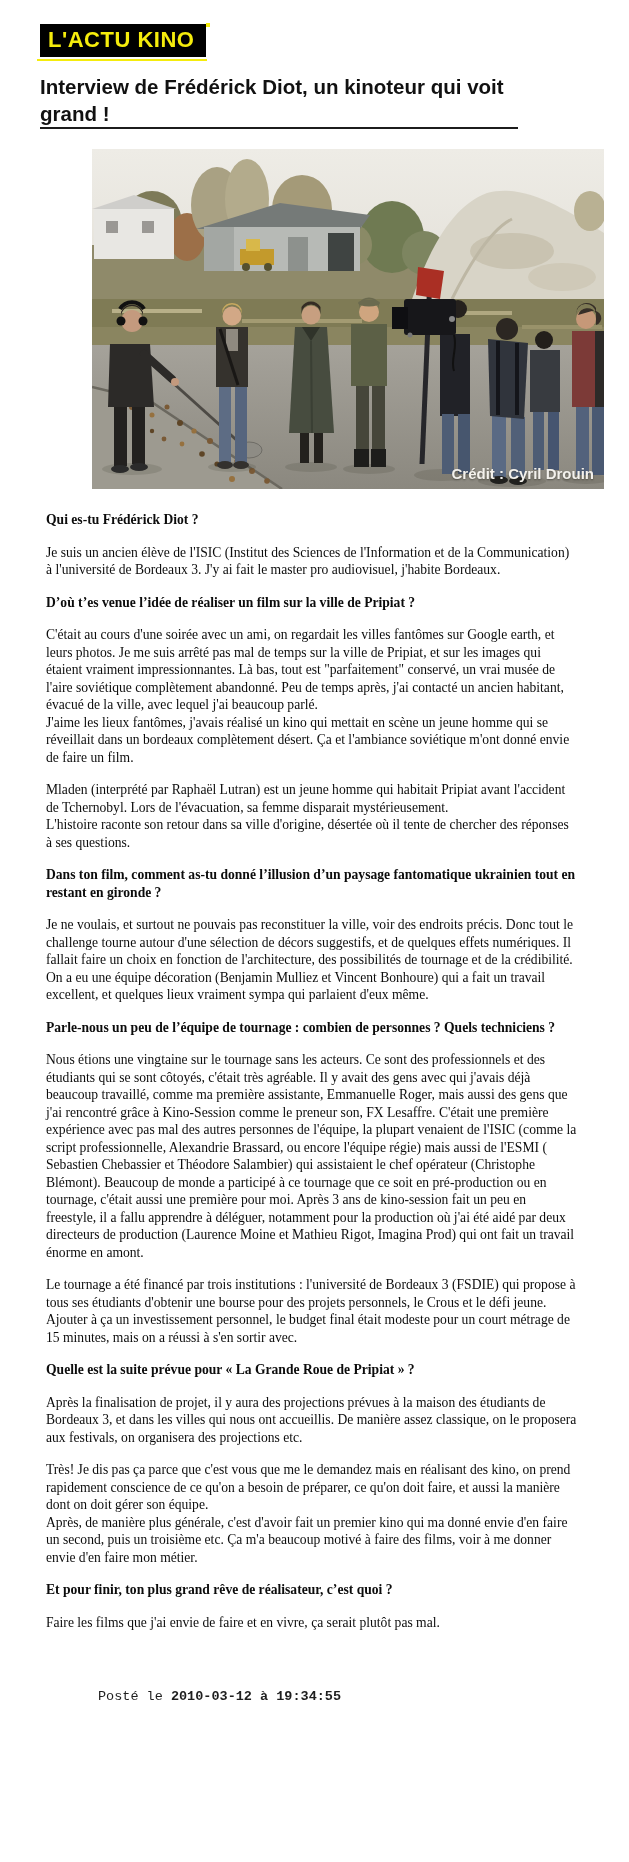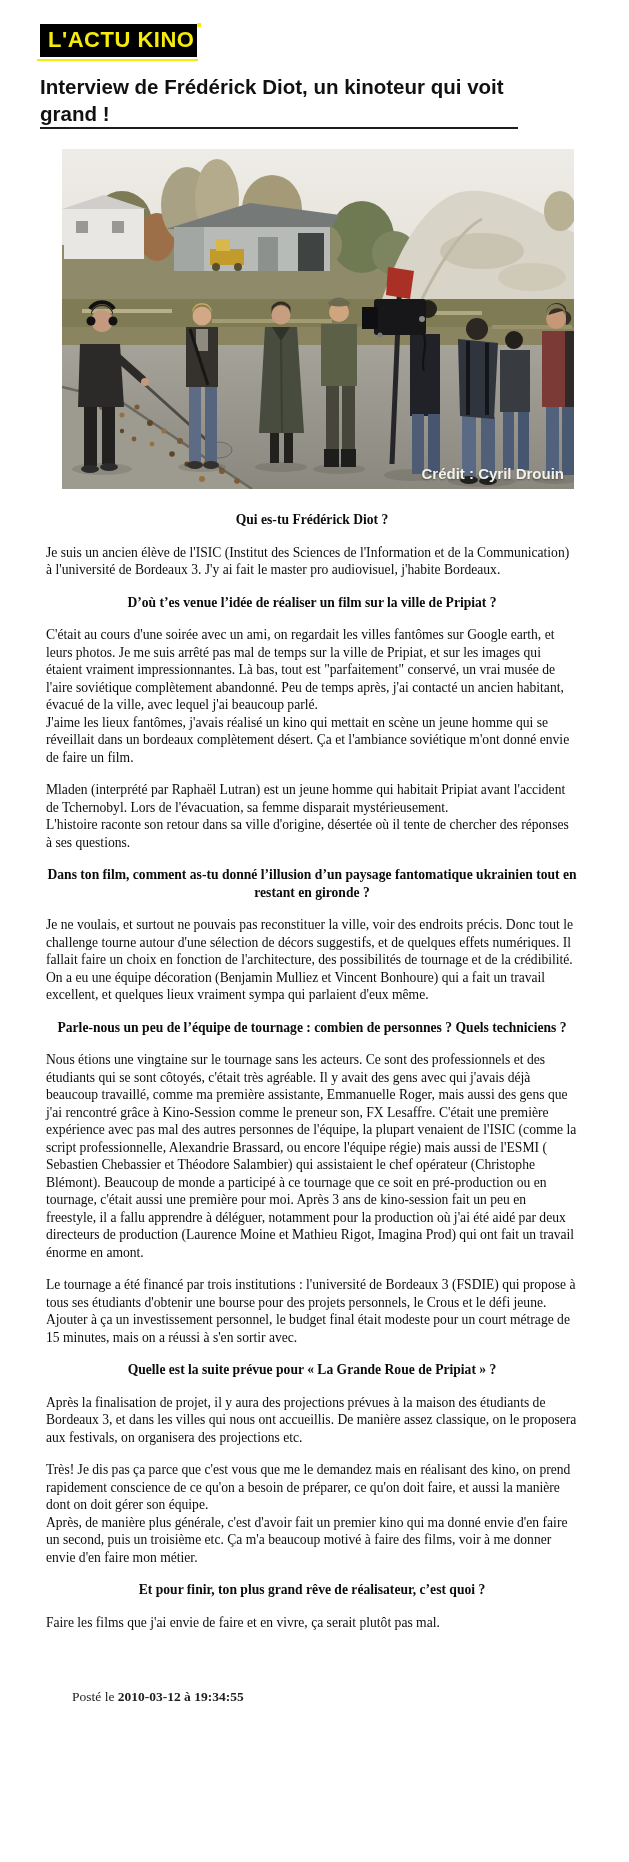--- a/index.html
+++ b/index.html
@@ -11,58 +11,58 @@
   }
   html,body{margin:0;padding:0;background:#ffffff;}
   .page{width:629px;min-height:1862px;background:#fff;position:relative;overflow:hidden;}
 
   .badge-wrap{margin:24px 0 0 40px;}
   .badge{
     display:inline-block;position:relative;
     background:var(--badge_bg);color:var(--badge_text);
     font-family:"Liberation Sans",sans-serif;font-weight:bold;
     font-size:22px;line-height:1;letter-spacing:.5px;
-    padding:5px 3px 6px 8px;
+    padding:5px 12px 6px 8px;
   }
   .badge::after{
     content:"";position:absolute;left:-3px;right:-1px;bottom:-4px;height:2px;
     background:var(--badge_accent);
   }
   .badge::before{
     content:"";position:absolute;top:-1px;right:-4px;width:4px;height:4px;
     background:var(--badge_accent);
   }
 
   h1.title{
     margin:16px 0 0 40px;width:478px;
     font-family:"Liberation Sans",sans-serif;font-weight:bold;
     font-size:20.5px;line-height:1.32;color:var(--title_text);
     border-bottom:2px solid #1c1c1c;
   }
 
-  .photo{position:relative;margin:20px 0 0 62px;width:512px;height:340px;background:#b9b6ae;}
+  .photo{position:relative;margin:20px 0 0 92px;width:512px;height:340px;background:#b9b6ae;}
   .photo svg{display:block;width:512px;height:340px;}
   .credit{
     position:absolute;right:10px;bottom:7px;
     font-family:"Liberation Sans",sans-serif;font-weight:bold;font-size:15px;
     color:#f3f1ec;text-shadow:0 1px 2px rgba(40,40,35,.55);
   }
 
   .body{
     margin:16px 0 0 46px;width:532px;
     font-family:"Liberation Serif",serif;
     font-size:13.6px;line-height:17.5px;color:var(--body_text);
   }
   .body p{margin:15px 0;}
-  .body p.question{font-weight:bold;text-align:center;}
+  .body p.question{font-weight:bold;}
   .body p:first-child{margin-top:22px;}
 
   .footer{
-    margin:58px 0 30px 72px;
-    font-family:Liberation Serif, serif;font-size:13.5px;color:#1e1e1e;
+    margin:58px 0 30px 98px;
+    font-family:Liberation Mono, monospace;font-size:13.5px;color:#1e1e1e;
   }
   .footer b{font-weight:bold;}
 </style>
 </head>
 <body>
 
 <div class="page">
 
   <div class="badge-wrap">
     <span class="badge">

